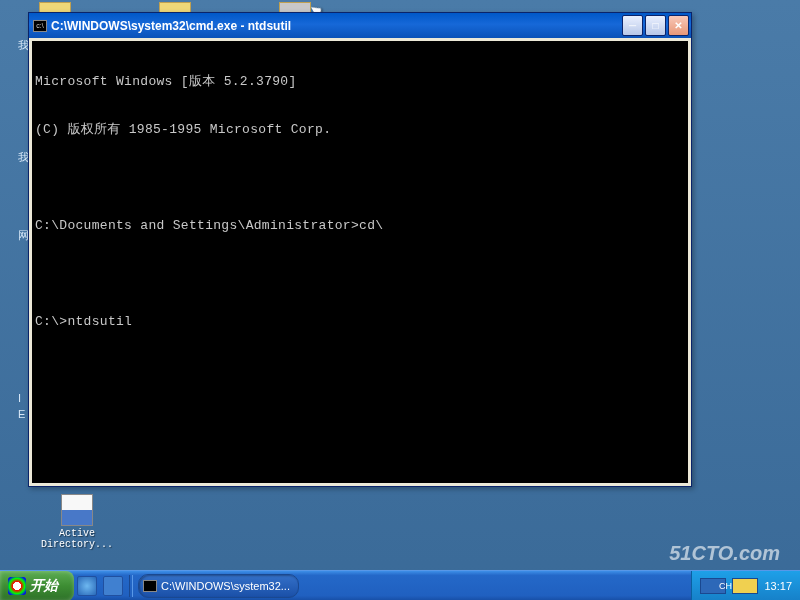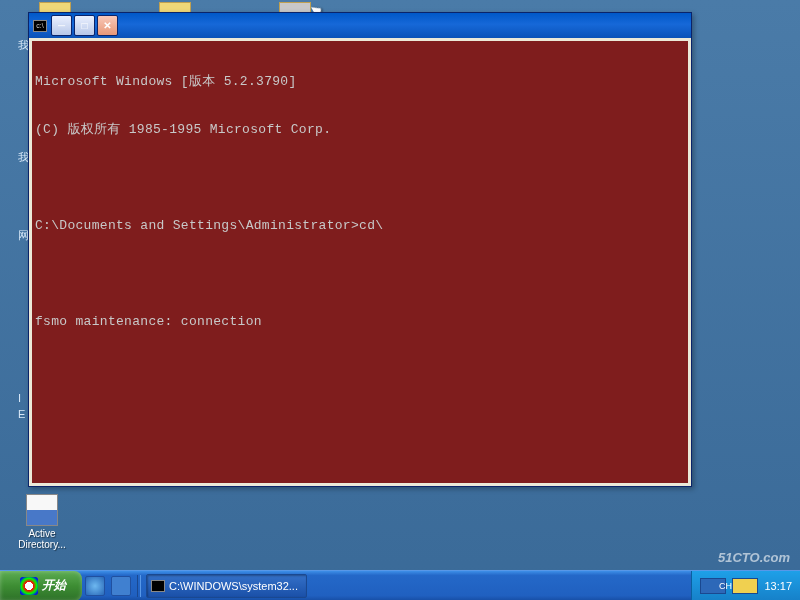--- a/index.html
+++ b/index.html
@@ -3,21 +3,21 @@
 <meta charset="utf-8">
 <style>
 * { margin: 0; padding: 0; box-sizing: border-box; }
 html, body { width: 800px; height: 600px; overflow: hidden; font-family: Tahoma, sans-serif; }
 .desktop {
   width: 800px; height: 600px;
   background: linear-gradient(to bottom, #4a7ba8, #3a6a98);
   position: relative;
 }
 .desktop-icons-top { position: absolute; top: 2px; left: 20px; display: flex; gap: 50px; }
-.desktop-icons-bottom { position: absolute; bottom: 50px; left: 7px; display: flex; gap: 30px; }
+.desktop-icons-bottom { position: absolute; bottom: 50px; left: 42px; display: flex; gap: 30px; font-family: Liberation Mono, monospace; }
 .desktop-icon { display: flex; flex-direction: column; align-items: center; width: 70px; cursor: pointer; }
 .icon-img { width: 32px; height: 32px; background: #f0d878; border: 1px solid #c0a050; }
 .icon-label { color: white; font-size: 10px; text-align: center; margin-top: 2px; text-shadow: 1px 1px 1px rgba(0,0,0,0.5); }
 
 .cmd-window {
   position: absolute; top: 12px; left: 28px; width: 664px; height: 475px;
   background: #ece9d8; border: 1px solid #0a246a;
   box-shadow: 2px 2px 5px rgba(0,0,0,0.3);
 }
 .titlebar {
@@ -29,58 +29,58 @@
 .window-controls { display: flex; gap: 2px; }
 .win-btn {
   width: 21px; height: 21px; background: linear-gradient(to bottom, #eaf0ff, #b8c8e8);
   border: 1px solid #0a246a; border-radius: 2px; font-size: 10px; font-weight: bold;
   display: flex; align-items: center; justify-content: center; cursor: pointer;
   font-family: "Segoe UI Symbol", sans-serif;
 }
 .win-btn.close { background: linear-gradient(to bottom, #f8c8b8, #e89878); }
 
 .terminal {
-  background: #7f1d1d; color: #c8c8c8; width: calc(100% - 6px); height: calc(100% - 31px);
+  background: #000000; color: #c8c8c8; width: calc(100% - 6px); height: calc(100% - 31px);
   margin: 3px; font-family: "Lucida Console", "Courier New", monospace;
   font-size: 13px; line-height: 16px; padding: 1px 3px; overflow: hidden;
   white-space: pre; letter-spacing: 0.3px;
 }
 .terminal-line { min-height: 16px; }
 
 .taskbar {
   position: absolute; bottom: 0; left: 0; right: 0; height: 30px;
   background: linear-gradient(to bottom, #3d8fe8, #2468c8 15%, #2060c0 85%, #1850a8);
   display: flex; align-items: center; border-top: 1px solid #5898e8;
 }
 .start-btn {
-  height: 30px; padding: 0 16px 0 20px;
+  height: 30px; padding: 0 16px 0 8px;
   background: linear-gradient(to bottom, #5dad53, #3d8d33 50%, #2d7028);
-  border-radius: 0 8px 8px 0; color: white; font-weight: bold; font-size: 12px;
+  border-radius: 0 8px 8px 0; color: white; font-weight: bold; font-size: 14px;
   font-style: italic; display: flex; align-items: center; gap: 4px;
   box-shadow: inset 0 0 4px rgba(255,255,255,0.3);
 }
 .start-flag { width: 18px; height: 18px; background: radial-gradient(circle, #fff 30%, #f00 34%, #0f0 60%, #00f 85%); border-radius: 3px; }
 .ql-icon { width: 20px; height: 20px; margin: 0 3px; background: #4080d0; border: 1px solid #2050a0; border-radius: 2px; }
 .ql-sep { width: 4px; height: 22px; border-left: 1px solid #1a4890; border-right: 1px solid #5898e8; margin: 0 3px; }
 .task-item {
   height: 24px; padding: 0 8px 0 4px; margin: 0 2px;
   background: linear-gradient(to bottom, #3470c8, #1a50a8);
-  border: 1px solid #1a4890; border-radius: 2px; color: white; font-size: 11px;
+  border: 1px solid #1a4890; border-radius: 10px; color: white; font-size: 11px;
   display: flex; align-items: center; gap: 4px; box-shadow: inset 1px 1px 2px rgba(0,0,0,0.3);
 }
 .task-icon { width: 14px; height: 12px; background: #000; border: 1px solid #888; }
 .systray {
   margin-left: auto; height: 30px; padding: 0 8px;
   background: linear-gradient(to bottom, #1ea0e8, #1680c8);
   display: flex; align-items: center; gap: 6px; color: white; font-size: 11px;
   border-left: 1px solid #0a60a0;
 }
 .tray-icon { width: 16px; height: 16px; background: #2d68b8; border: 1px solid #1a4890; font-size: 9px; color: white; display: flex; align-items: center; justify-content: center; padding-left: 24px; }
 
-.watermark { position: absolute; right: 10px; bottom: 35px; color: rgba(255,255,255,0.6); font-size: 13px; font-weight: bold; font-style: italic; }
+.watermark { position: absolute; right: 20px; bottom: 35px; color: rgba(255,255,255,0.6); font-size: 20px; font-weight: bold; font-style: italic; }
 .side-label { position: absolute; left: 18px; color: #d8e8f8; font-size: 11px; }
 .cursor-arrow { position: absolute; top: 4px; left: 315px; width: 0; height: 0; 
   border-left: 8px solid white; border-top: 6px solid transparent; border-bottom: 12px solid transparent;
   transform: rotate(-30deg); filter: drop-shadow(1px 1px 1px rgba(0,0,0,0.5)); }
 
 .ad-icon { width: 32px; height: 32px; background: linear-gradient(to bottom, #f8f8f8 50%, #4878c8 50%); border: 1px solid #888; }
 .policy-icon { width: 32px; height: 32px; background: linear-gradient(to bottom, #b89050, #8a6830); }
 </style>
 </head>
 <body>
@@ -104,33 +104,34 @@
   <div class="side-label" style="top:228px">网</div>
   <div class="side-label" style="top:392px">I</div>
   <div class="side-label" style="top:408px">E</div>
   <div class="side-label" style="top:476px;left:30px">....</div>
 
   <div class="cursor-arrow"></div>
 
   <div class="cmd-window">
     <div class="titlebar">
       <div class="titlebar-icon">c:\</div>
+      <div class="titlebar-text">C:\WINDOWS\system32\cmd.exe - ntdsutil</div>
       <div class="window-controls">
         <div class="win-btn">─</div>
         <div class="win-btn">□</div>
         <div class="win-btn close">✕</div>
       </div>
     </div>
     <div class="terminal">
       <div class="terminal-line">Microsoft Windows [版本 5.2.3790]</div>
       <div class="terminal-line">(C) 版权所有 1985-1995 Microsoft Corp.</div>
       <div class="terminal-line"></div>
       <div class="terminal-line">C:\Documents and Settings\Administrator&gt;cd\</div>
       <div class="terminal-line"></div>
-      <div class="terminal-line">fsmo maintenance: connection</div>
+      <div class="terminal-line">C:\&gt;ntdsutil</div>
       
       
     </div>
   </div>
 
   <div class="desktop-icons-bottom">
     <div class="desktop-icon">
       <div class="ad-icon"></div>
       <div class="icon-label" style="white-space:pre">Active
 Directory...</div>

